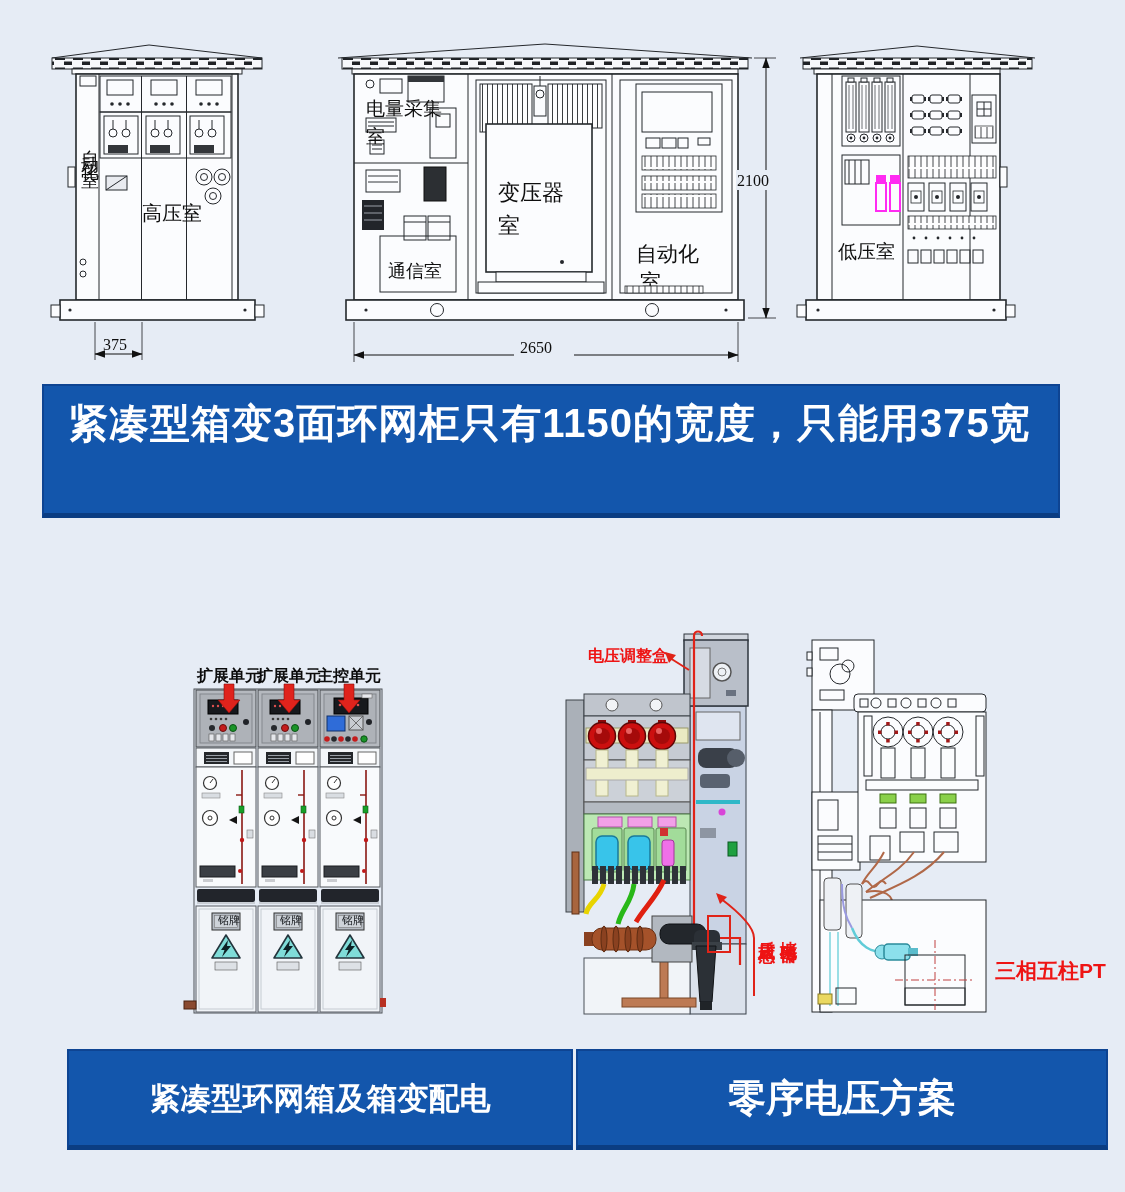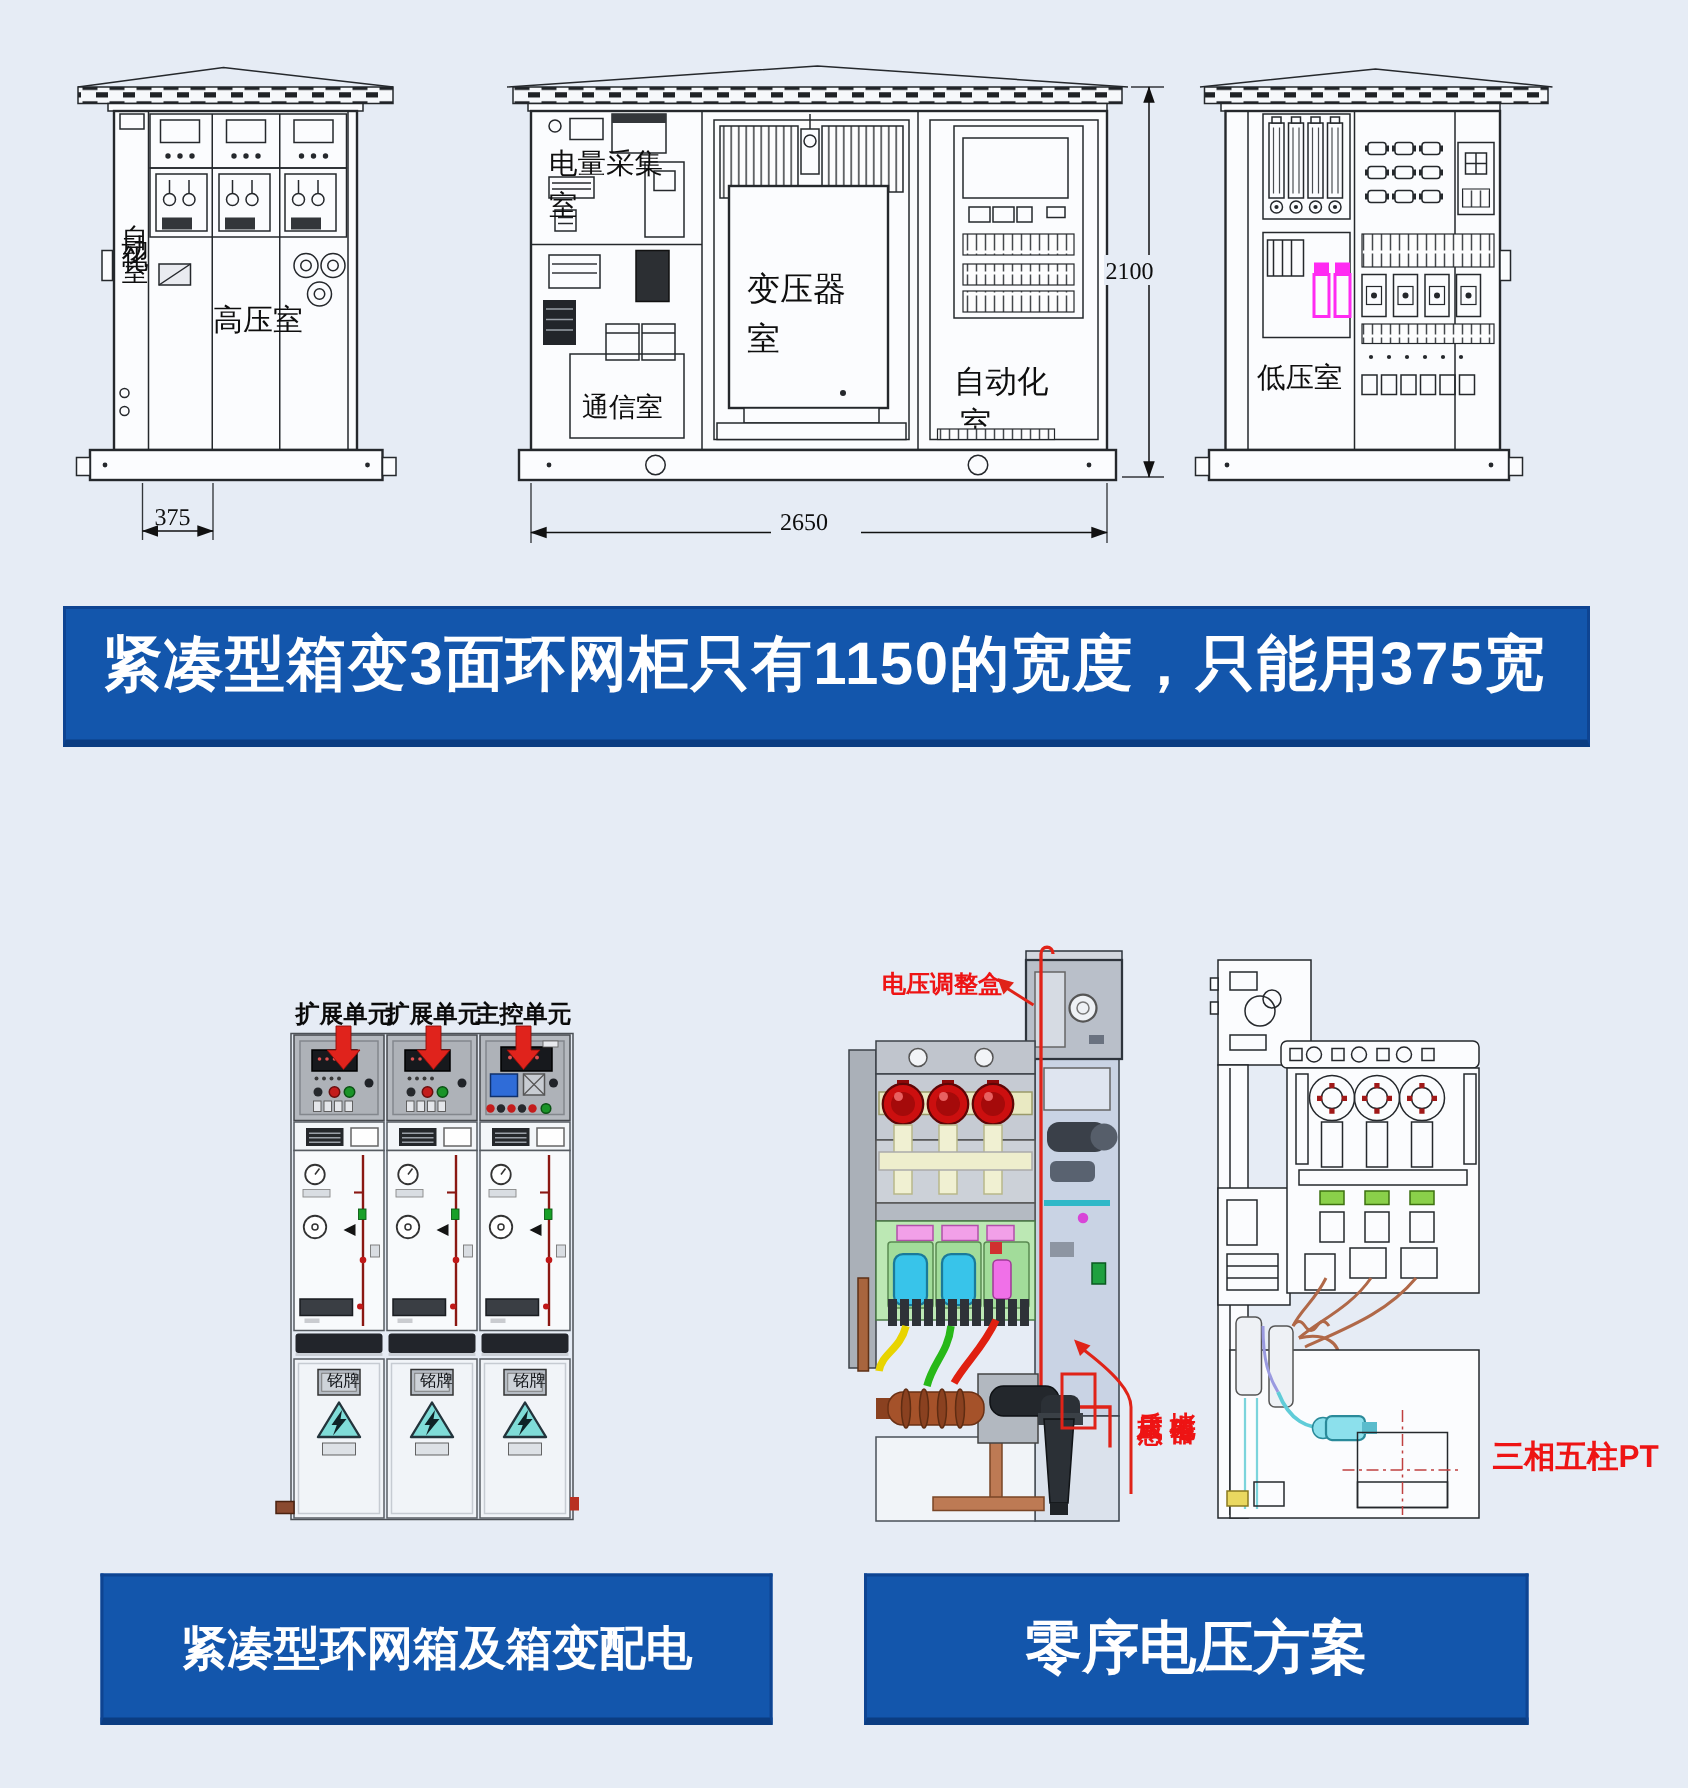--- a/index.html
+++ b/index.html
@@ -3,26 +3,26 @@
 <meta charset="utf-8">
 <style>
   html,body{margin:0;padding:0;background:#e6ecf5;}
   .stage{position:relative;width:1125px;height:1192px;background:#e6ecf5;overflow:hidden;
          font-family:"Liberation Sans",sans-serif;}
   .stage svg{position:absolute;left:0;top:0;}
 
   
   .banner{position:absolute;background:#1356ac;color:#ffffff;font-weight:bold;box-sizing:border-box;
           border:2px solid #0e4492;border-bottom:5px solid #0b3d82;}
-  #banner-main{left:42px;top:404px;width:1018px;height:94px;
+  #banner-main{left:42px;top:384px;width:1018px;height:134px;
                font-size:40px;line-height:56px;padding:9px 0 0 24px;letter-spacing:1px;}
-  #banner-sol-left{left:67px;top:1049px;width:448px;height:101px;
+  #banner-sol-left{left:67px;top:1049px;width:506px;height:101px;
                    display:flex;flex-direction:column;justify-content:center;text-align:center;
                    font-size:31px;line-height:41px;}
-  #banner-sol-right{left:576px;top:1049px;width:443px;height:101px;
+  #banner-sol-right{left:576px;top:1049px;width:532px;height:101px;
                     display:flex;align-items:center;justify-content:center;
                     font-size:38px;}
 
   
   .vtext{position:absolute;writing-mode:vertical-rl;text-orientation:upright;white-space:nowrap;}
   #v-auto{left:78px;top:135px;font-family:"Liberation Serif",serif;font-size:18px;
           letter-spacing:7px;color:#0e0e0e;}
   #v-sensor-l{left:755px;top:927px;font-size:17px;font-weight:bold;color:#ee1414;letter-spacing:2px;}
   #v-sensor-r{left:777px;top:927px;font-size:17px;font-weight:bold;color:#ee1414;letter-spacing:2px;}
 

